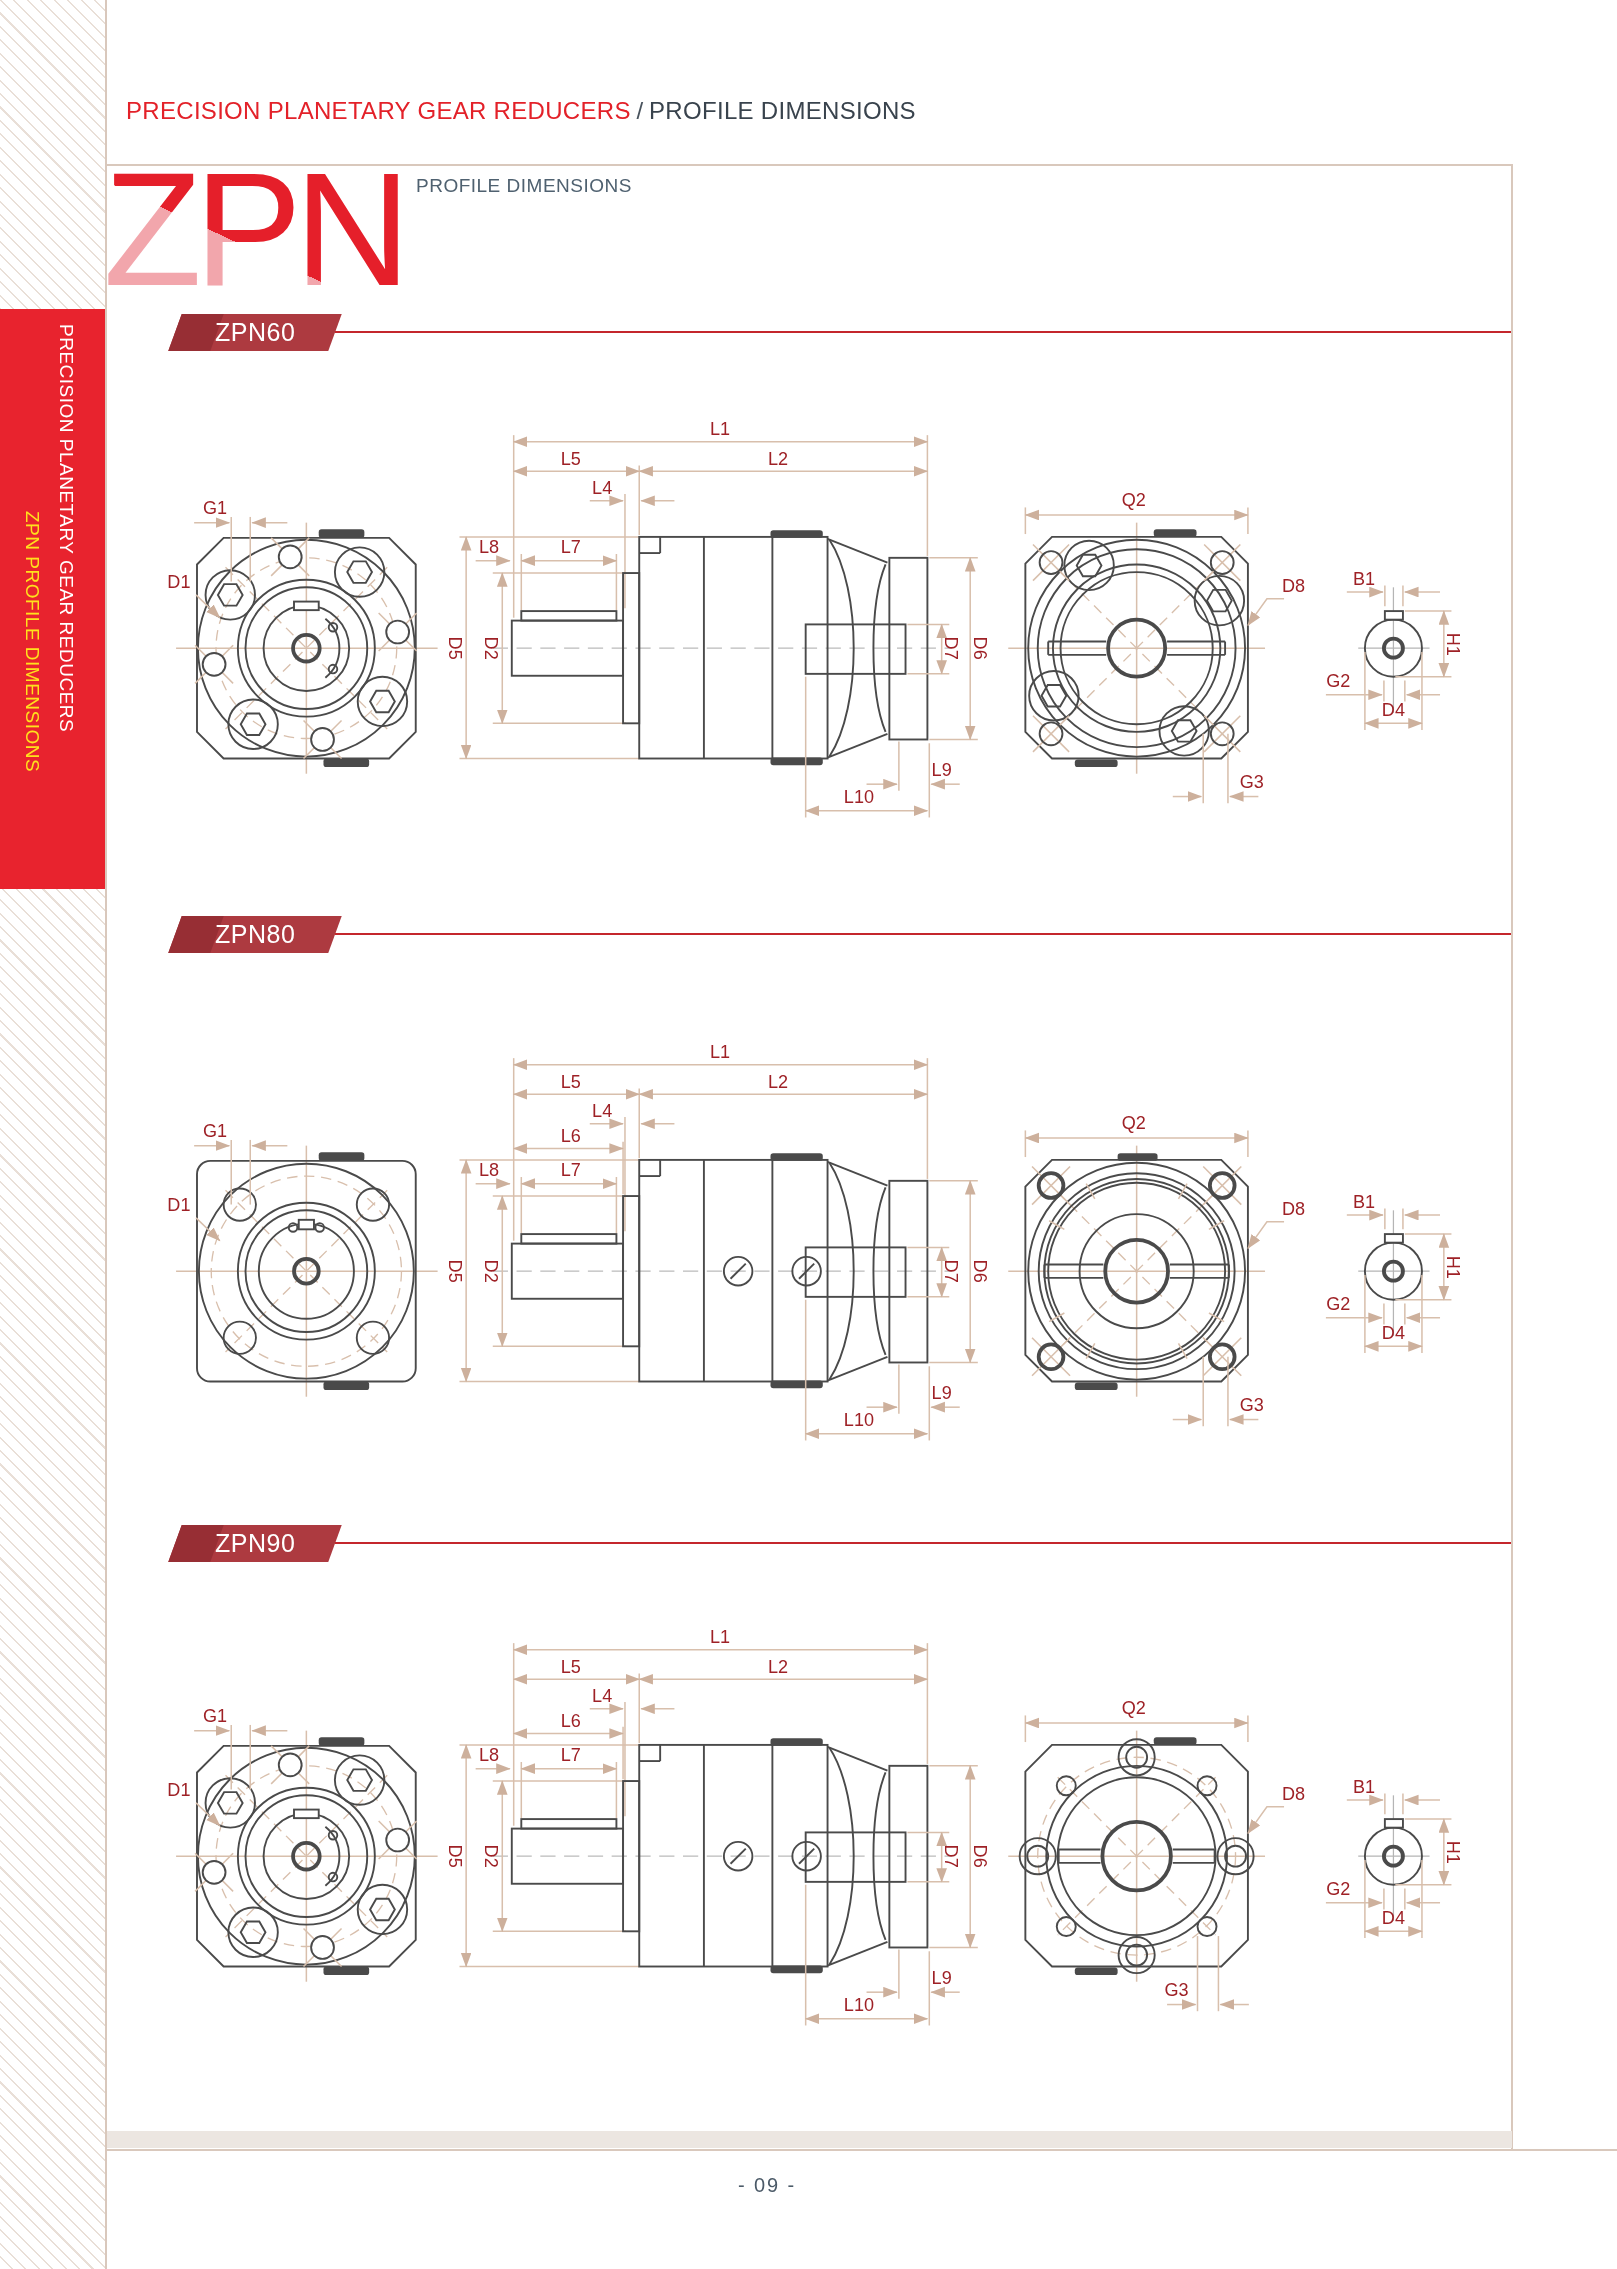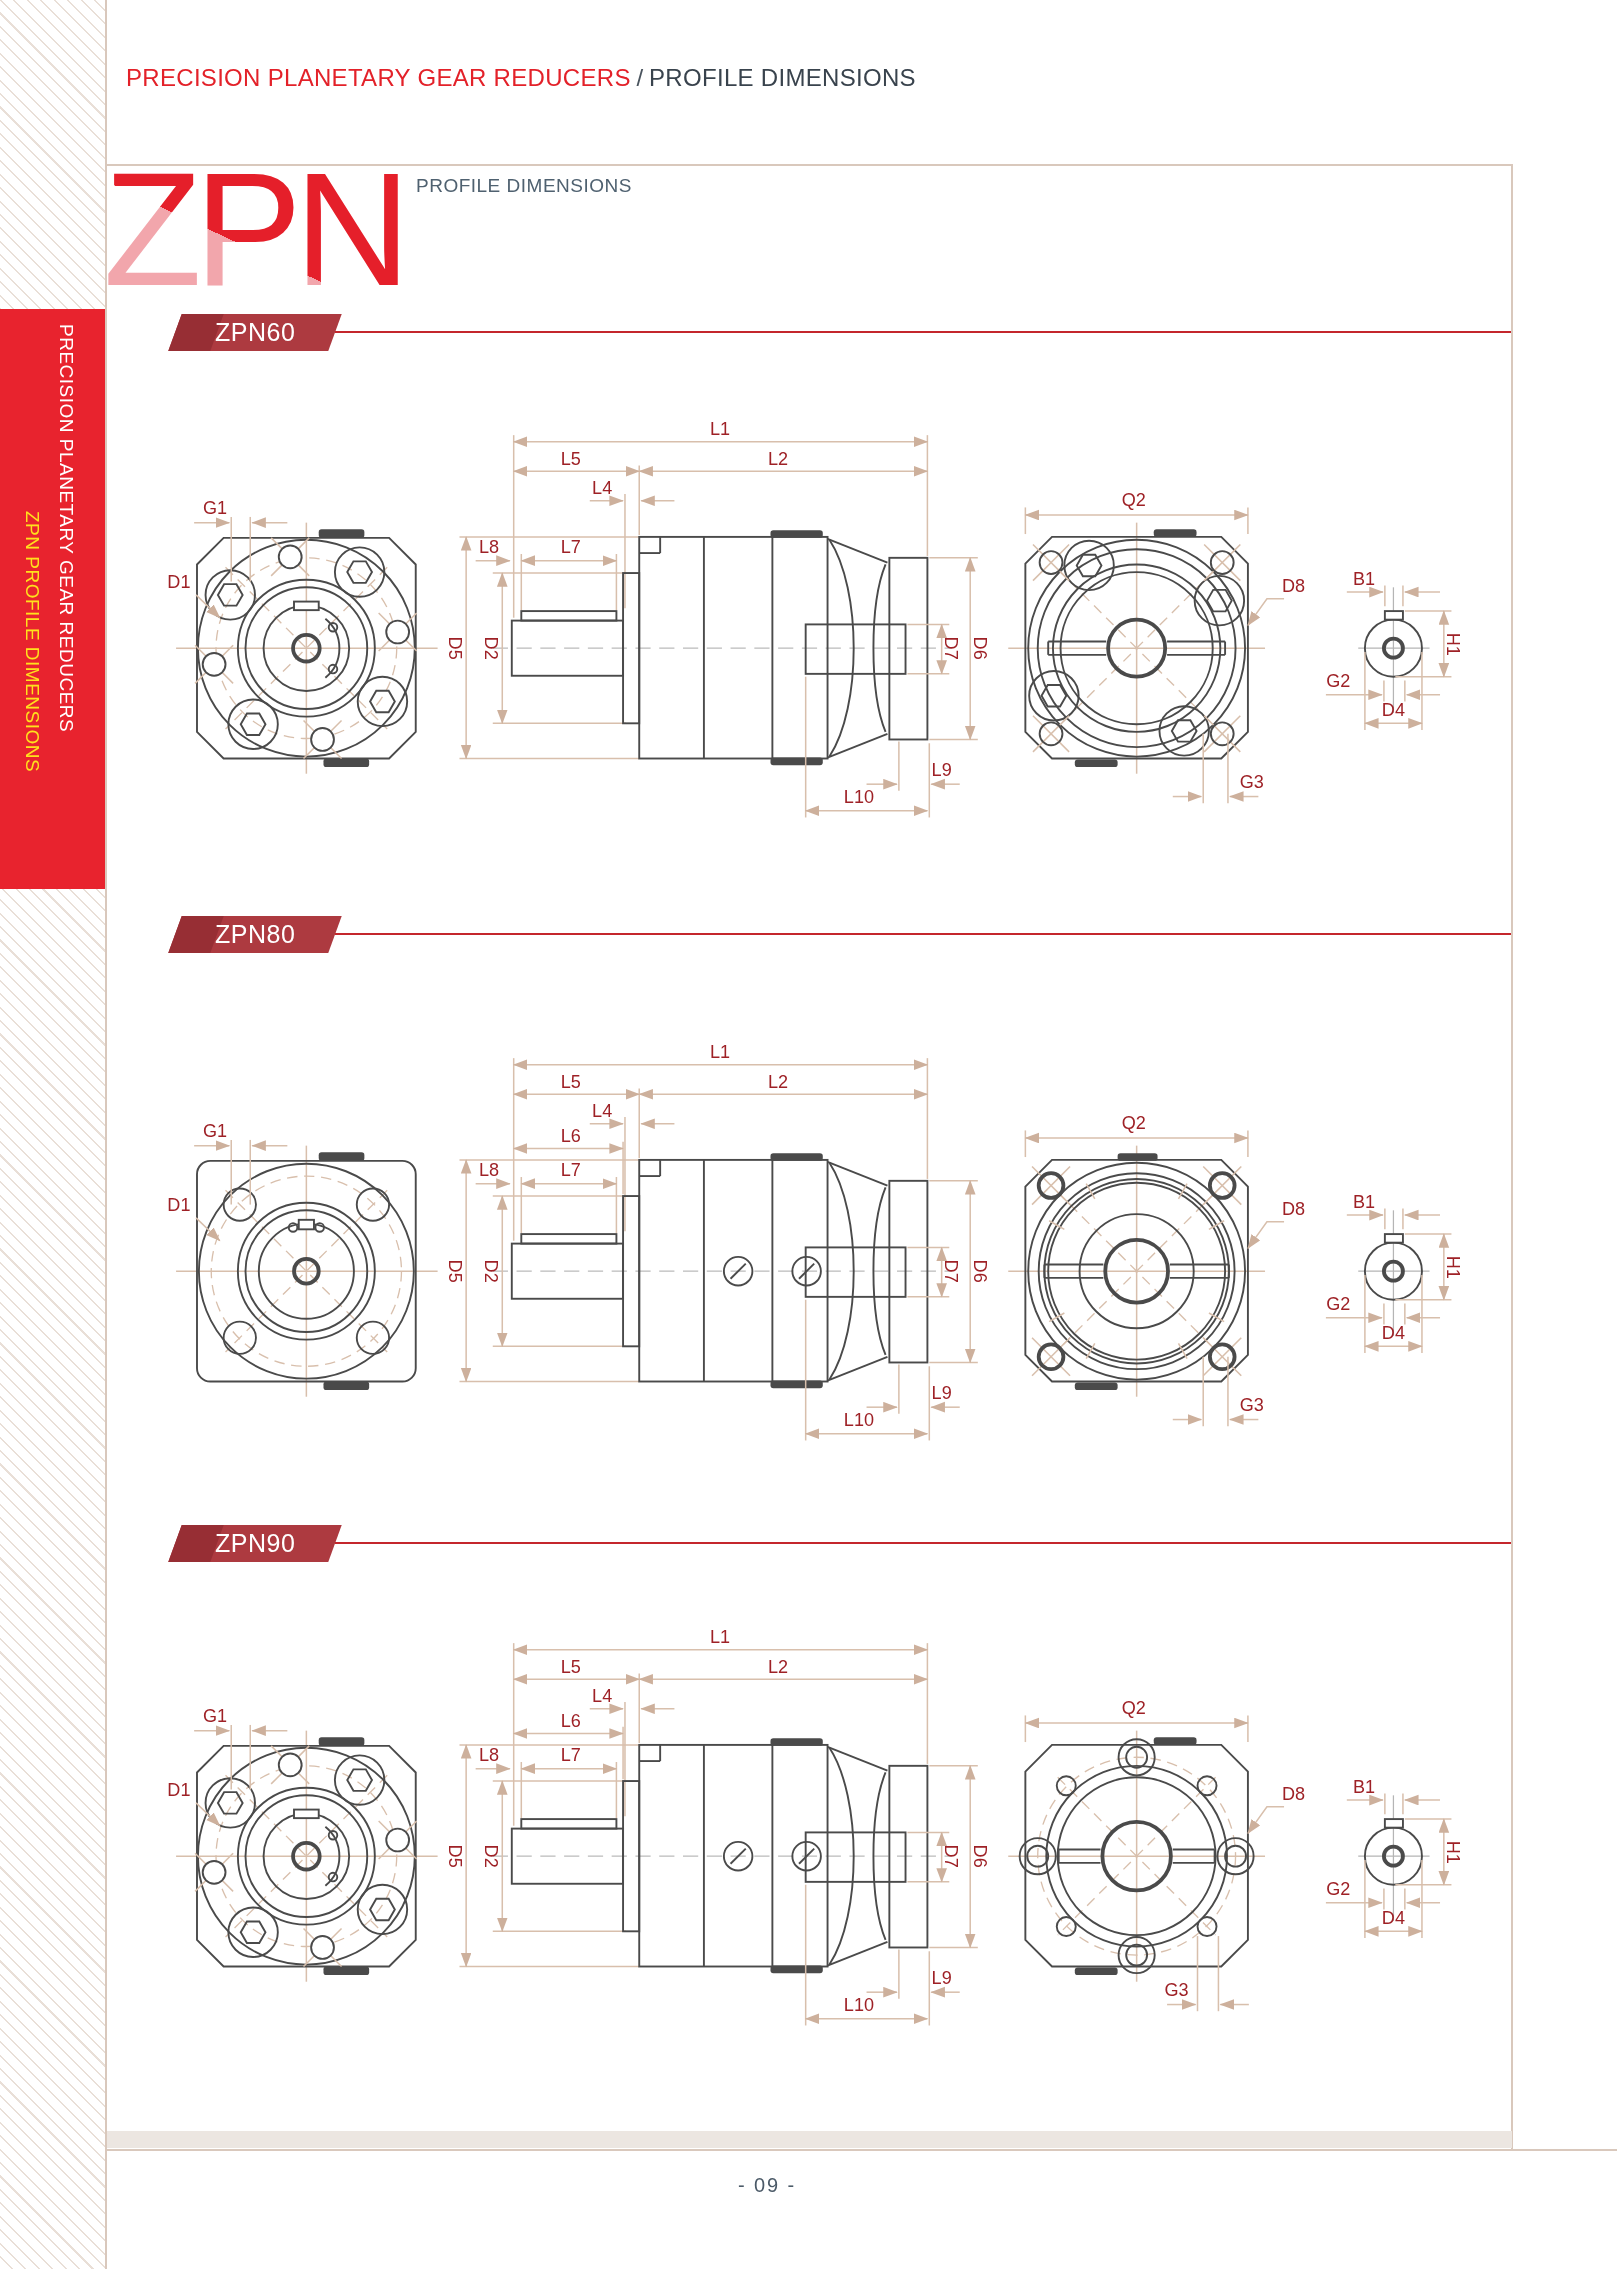--- a/index.html
+++ b/index.html
@@ -14,21 +14,21 @@
   .right-border{position:absolute;left:1511px;top:164px;width:1.9px;height:1987px;background:#d9c8bc;}
   .bottom-band{position:absolute;left:107px;top:2131px;width:1405px;height:17px;background:#ece6e1;}
   .bottom-border{position:absolute;left:107px;top:2149px;width:1511px;height:1.9px;background:#d9c8bc;}
   
   .redbar{position:absolute;left:0;top:309px;width:105px;height:580px;background:#e8232e;}
   .redbar .t1{position:absolute;top:15px;left:55px;writing-mode:vertical-rl;color:#ffffff;
               font-size:19px;letter-spacing:0.5px;white-space:nowrap;}
   .redbar .t2{position:absolute;top:202px;left:21px;writing-mode:vertical-rl;color:#ffe11c;
               font-size:19px;letter-spacing:0.5px;white-space:nowrap;}
   
-  .header{position:absolute;left:126px;top:64px;font-size:24px;letter-spacing:0.3px;white-space:nowrap;}
+  .header{position:absolute;left:126px;top:97px;font-size:24px;letter-spacing:0.3px;white-space:nowrap;}
   .header .red{color:#e32129;}
   .header .sep{color:#4a545e;padding:0 5.7px;}
   .header .gray{color:#39434d;}
   
   .logo-svg{position:absolute;left:107px;top:165px;}
   .tagline{position:absolute;left:416px;top:175px;font-size:19px;color:#4f6170;letter-spacing:0.5px;}
   
   .badge{position:absolute;left:175px;width:160px;height:37px;background:#ad3a40;
          transform:skewX(-20deg);display:flex;align-items:center;justify-content:center;}
   .badge::before{content:"";position:absolute;left:0;top:0;bottom:0;width:42px;background:#972e34;}

